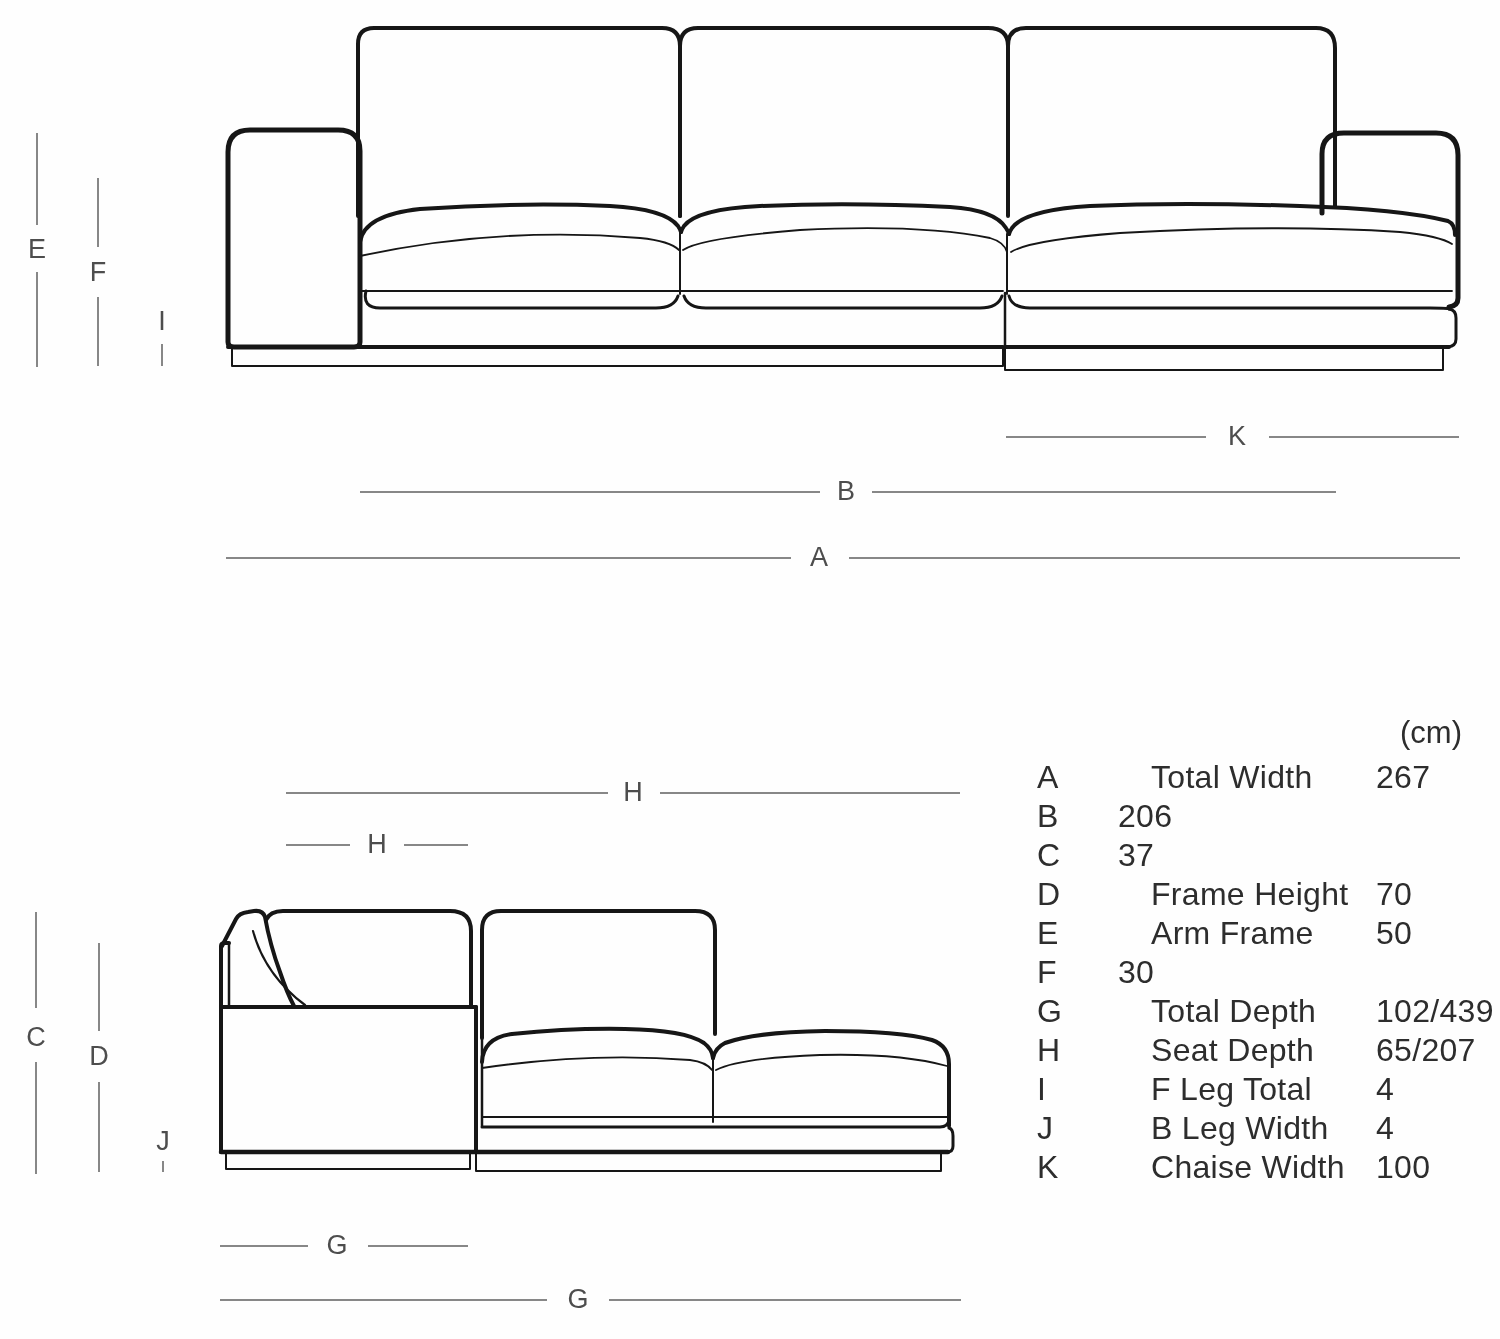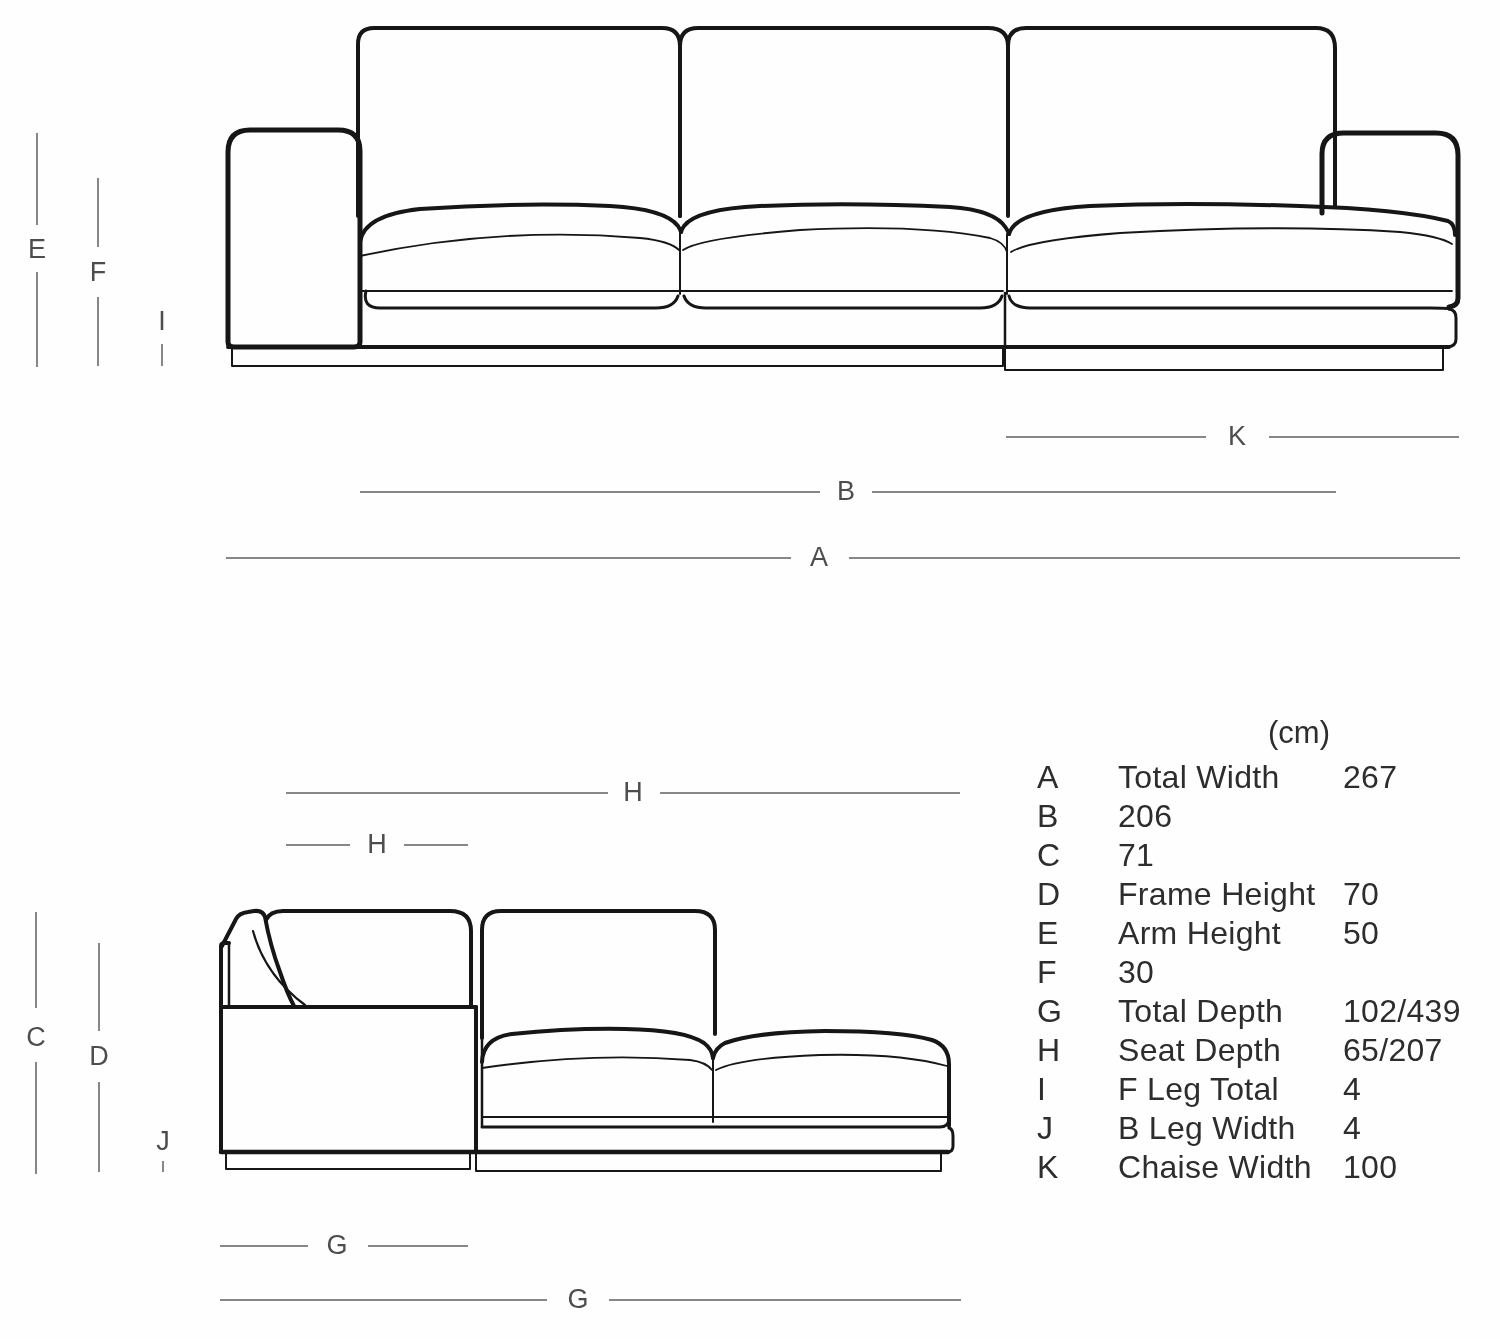--- a/index.html
+++ b/index.html
@@ -20,36 +20,36 @@
     line-height:1;
   }
   .legend{
     position:absolute;
     left:1037px;
     top:758px;
     width:440px;
   }
   .legend-unit{
     position:absolute;
-    left:1268px;
+    left:1400px;
     top:717px;
     font-size:31px;
     color:#2d2d2d;
     line-height:1;
   }
   .lg-row{
     display:flex;
     align-items:center;
     height:39px;
     font-size:32px;
     color:#2d2d2d;
     letter-spacing:0.3px;
   }
   .lg-letter{width:81px;flex:0 0 81px;}
-  .lg-name{width:225px;flex:0 0 225px;}
+  .lg-name{width:225px;flex:0 0 225px;margin-left:33px;}
   .lg-value{flex:1;}
 </style>
 </head>
 <body>
 
 <div class="stage">
 
   <svg class="drawing-svg" width="1500" height="1339" viewBox="0 0 1500 1339" fill="none" xmlns="http://www.w3.org/2000/svg">
 
     <g stroke="#161616" fill="none" stroke-linecap="round" stroke-linejoin="round">
@@ -152,30 +152,30 @@
       <span class="lg-letter">A</span>
       <span class="lg-name">Total Width</span>
       <span class="lg-value">267</span>
     </div>
     <div class="lg-row">
       <span class="lg-letter">B</span>
       <span class="lg-value">206</span>
     </div>
     <div class="lg-row">
       <span class="lg-letter">C</span>
-      <span class="lg-value">71</span>
+      <span class="lg-value">37</span>
     </div>
     <div class="lg-row">
       <span class="lg-letter">D</span>
       <span class="lg-name">Frame Height</span>
       <span class="lg-value">70</span>
     </div>
     <div class="lg-row">
       <span class="lg-letter">E</span>
-      <span class="lg-name">Arm Height</span>
+      <span class="lg-name">Arm Frame</span>
       <span class="lg-value">50</span>
     </div>
     <div class="lg-row">
       <span class="lg-letter">F</span>
       <span class="lg-value">30</span>
     </div>
     <div class="lg-row">
       <span class="lg-letter">G</span>
       <span class="lg-name">Total Depth</span>
       <span class="lg-value">102/439</span>

